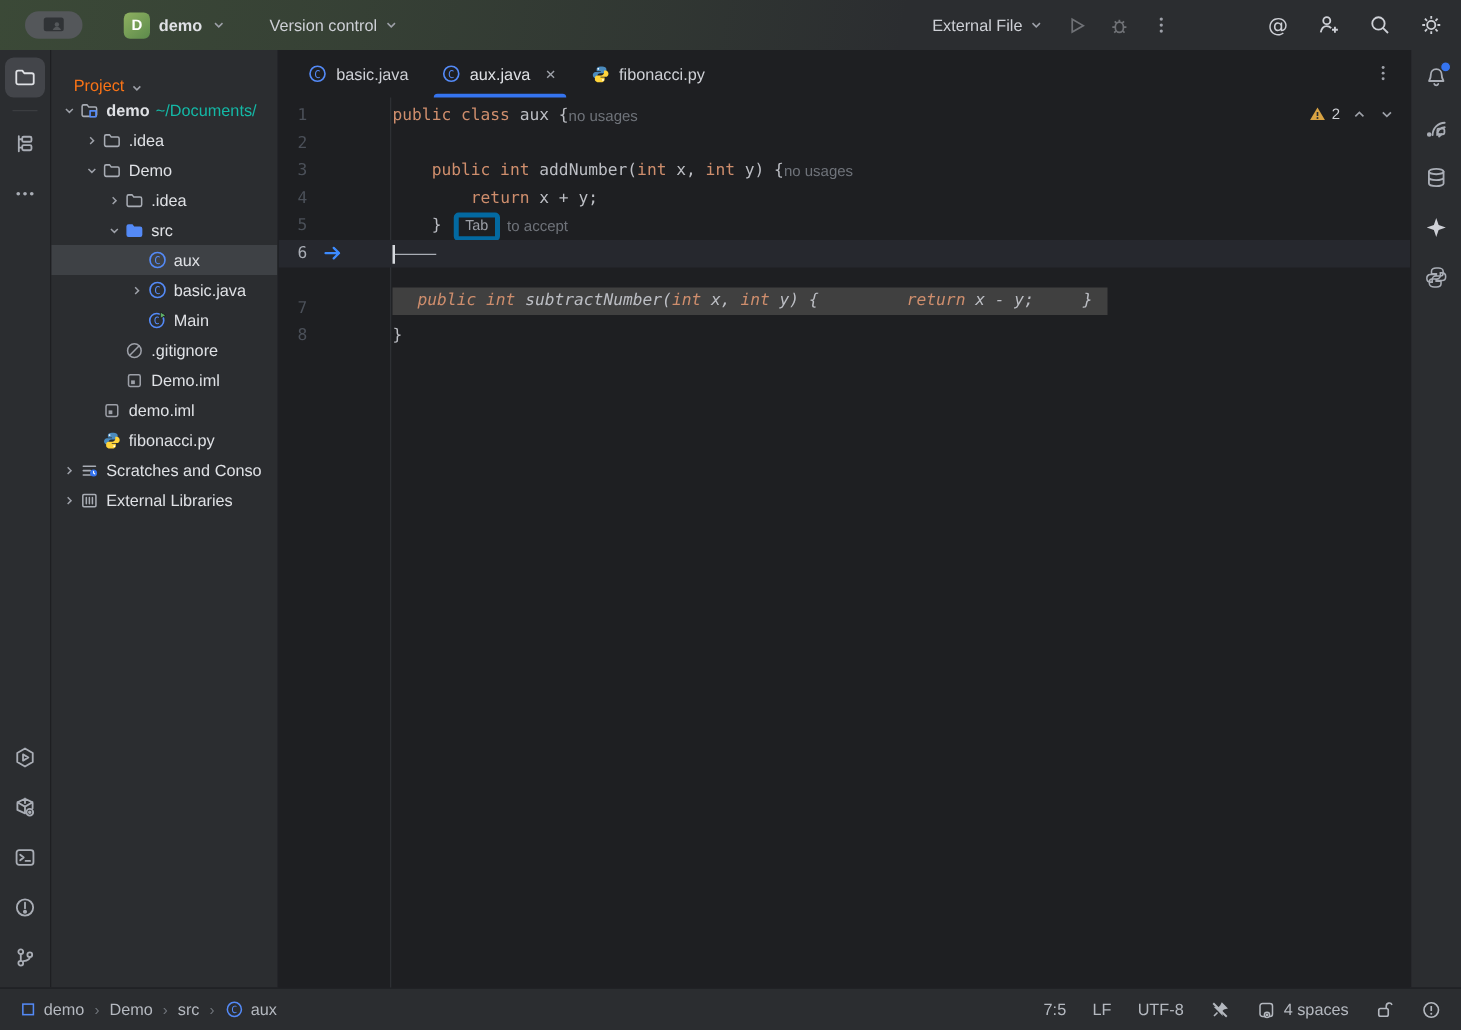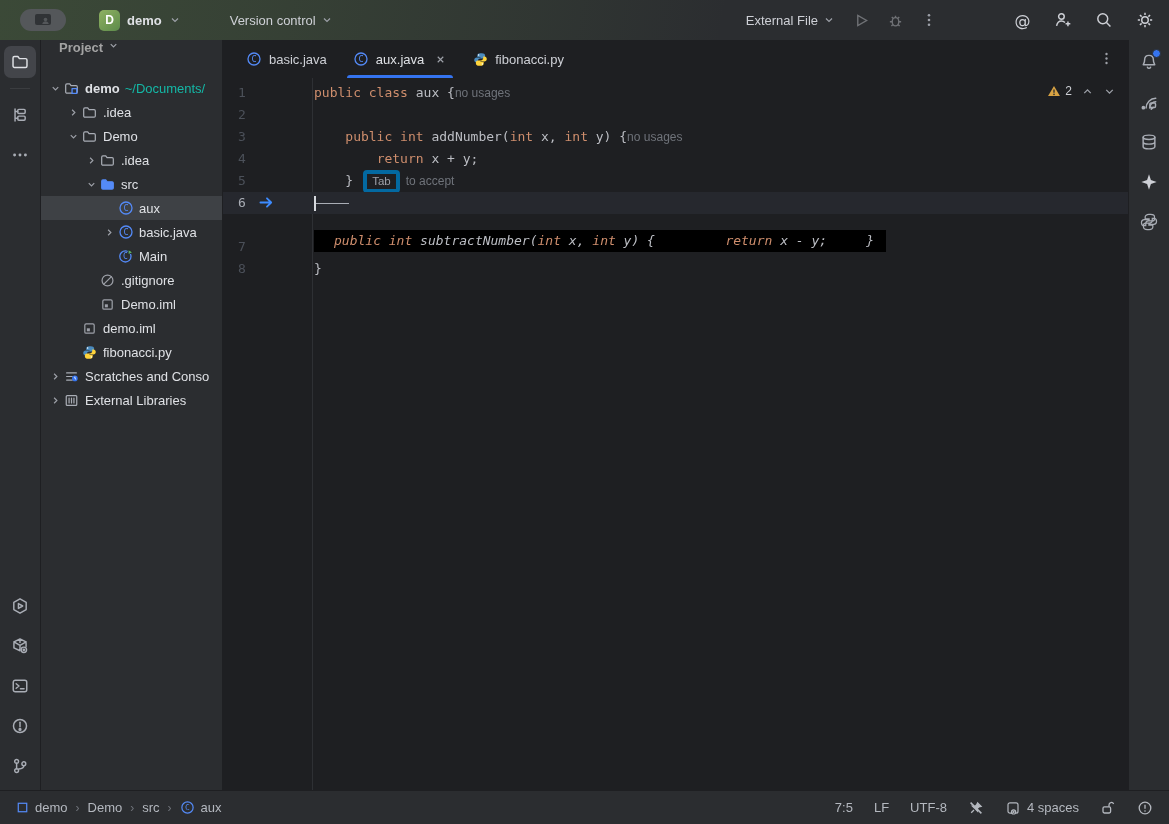--- a/index.html
+++ b/index.html
@@ -10,42 +10,42 @@
   
   .titlebar{flex:0 0 40px;background:#2B2D30;display:flex;align-items:center;position:relative;}
   .titlebar::before{content:"";position:absolute;inset:0;pointer-events:none;
     background:linear-gradient(100deg,rgba(96,138,72,.30) 0%,rgba(96,138,72,.22) 22%,rgba(96,138,72,.10) 45%,rgba(96,138,72,0) 62%);}
   .titlebar>*{position:relative;z-index:1;}
   .pill{margin-left:20px;width:46px;height:22px;border-radius:11px;background:#54575A;display:flex;align-items:center;justify-content:center;}
   .proj-btn{display:flex;align-items:center;gap:7px;margin-left:27px;padding:3px 6px;border-radius:6px;cursor:default;}
   .proj-badge{width:21px;height:21px;border-radius:5px;background:linear-gradient(140deg,#8FB161,#5C8A4B);color:#fff;font-weight:700;font-size:12px;display:flex;align-items:center;justify-content:center;}
   .proj-name{color:#DFE1E5;font-weight:700;}
   .tb-label{color:#CED0D6;}
-  .vcs-btn{display:flex;align-items:center;gap:5px;margin-left:37px;padding:3px 6px;border-radius:6px;}
+  .vcs-btn{display:flex;align-items:center;gap:5px;margin-left:23px;padding:3px 6px;border-radius:6px;}
   .tb-spacer{flex:1;}
   .runconf{display:flex;align-items:center;gap:5px;padding:3px 6px;border-radius:6px;}
   .tb-btn{width:28px;height:28px;display:flex;align-items:center;justify-content:center;border-radius:6px;margin-left:6px;}
   .tb-btn.dim svg{opacity:.42;}
   .tb-group-right{display:flex;align-items:center;margin-left:52px;margin-right:10px;}
   .tb-group-right .tb-btn{margin-left:13px;}
 
   
   .main{flex:1;display:flex;min-height:0;}
   .stripe{width:40px;background:#2B2D30;display:flex;flex-direction:column;align-items:center;flex:0 0 40px;}
   .stripe.left{border-right:1px solid #1E1F22;padding-top:6px;}
   .stripe.right{border-left:1px solid #1E1F22;padding-top:6px;}
   .tool-btn{width:32px;height:32px;border-radius:7px;display:flex;align-items:center;justify-content:center;margin-bottom:8px;position:relative;}
   .tool-btn.active{background:#43454A;}
   .stripe-div{width:20px;height:1px;background:#3B3D40;margin:2px 0 10px;}
   .stripe .grow{flex:1;}
   .dot-badge{position:absolute;top:3px;right:4px;width:7px;height:7px;border-radius:50%;background:#3574F0;border:1.5px solid #2B2D30;}
 
   
   .project-panel{width:181px;flex:0 0 181px;background:#2B2D30;border-right:1px solid #1E1F22;display:flex;flex-direction:column;overflow:hidden;}
-  .panel-header{height:36px;display:flex;align-items:flex-start;gap:5px;padding-left:18px;color:#a3a3a3;font-weight:700;}
+  .panel-header{height:36px;display:flex;align-items:flex-end;gap:5px;padding-left:18px;color:#f97316;font-weight:400;}
   .tree{flex:1;overflow:hidden;}
   .trow{height:24px;display:flex;align-items:center;white-space:nowrap;cursor:default;}
   .trow.selected{background:#3E4145;}
   .chev{width:16px;flex:0 0 16px;display:flex;align-items:center;justify-content:center;}
   .ticon{width:17px;flex:0 0 17px;display:flex;align-items:center;justify-content:center;margin-right:5px;}
   .tlabel{color:#DFE1E5;}
   .tlabel.bold{font-weight:700;}
   .tpath{color:#14b8a6;margin-left:5px;}
 
   
@@ -64,21 +64,21 @@
   .crow.current .gut{color:#A9ADB5;}
   .gut .run-arrow{position:absolute;left:35px;top:3px;}
   .code{white-space:pre;padding-left:2px;display:flex;align-items:center;}
   .kw{color:#CF8E6D;}
   .pl{color:#BCBEC4;}
   .hint{font-family:"Liberation Sans",sans-serif;font-size:12px;color:#6F737A;}
   .key{font-family:"Liberation Sans",sans-serif;font-size:11.5px;color:#9DA0A8;border:4px solid #0369a1;border-radius:4px;padding:0px 5px;margin:0 6px 0 10px;line-height:15px;}
   .accept{font-family:"Liberation Sans",sans-serif;font-size:12px;color:#6F737A;}
   .caret{display:inline-block;width:2px;height:15px;background:#D5D8DD;vertical-align:middle;}
   .caret-tail{display:inline-block;width:33px;height:1px;background:#A9ADB5;vertical-align:middle;}
-  .ghost{display:inline-block;background:#000000;font-style:italic;padding:0 12px 0 20px;margin-top:32px;}
+  .ghost{display:inline-block;background:#404040;font-style:italic;padding:0 12px 0 20px;margin-top:32px;}
   .inspect{position:absolute;top:6px;right:12px;display:flex;align-items:center;gap:9px;font-family:"Liberation Sans",sans-serif;font-size:12px;color:#CED0D6;z-index:2;}
 
   
   .statusbar{flex:0 0 33px;background:#2B2D30;border-top:1px solid #1E1F22;display:flex;align-items:center;padding:0 16px;color:#B4B8BF;font-size:13px;}
   .crumbs{display:flex;align-items:center;gap:8px;}
   .crumb{display:flex;align-items:center;gap:6px;}
   .crumb-sep{color:#6F737A;font-size:12px;}
   .sb-spacer{flex:1;}
   .sb-right{display:flex;align-items:center;gap:21px;}
   .sb-item{display:flex;align-items:center;gap:6px;}

